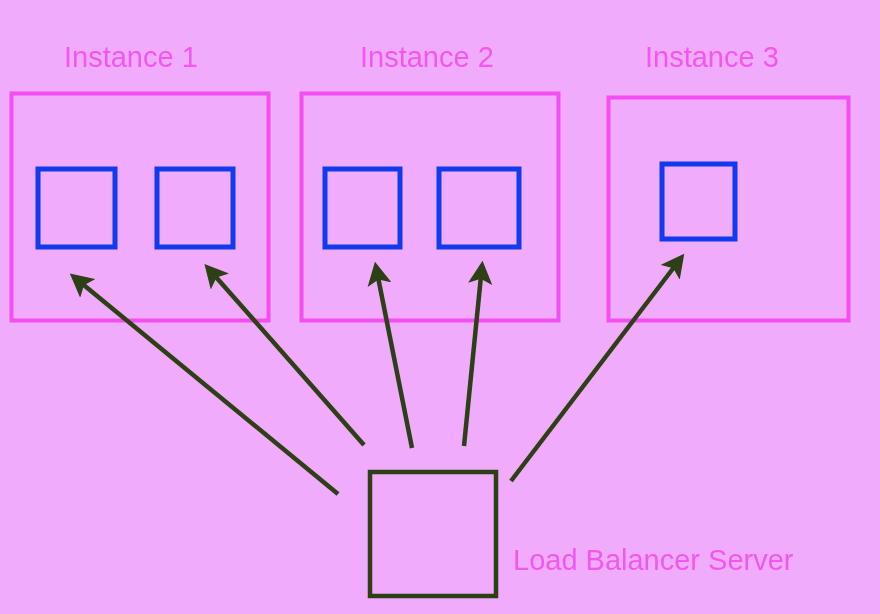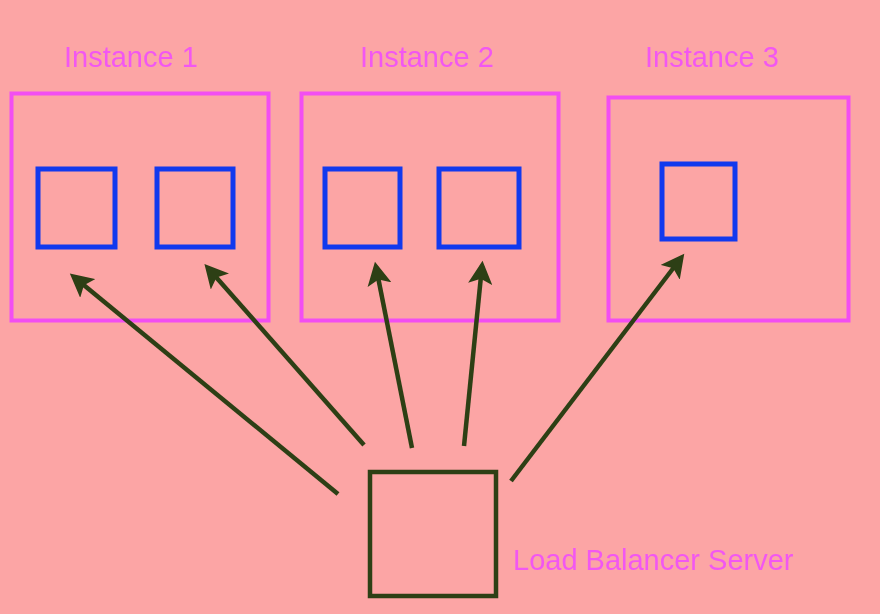--- a/index.html
+++ b/index.html
@@ -31,21 +31,21 @@
   }
   .lb-label {
     font-size: 29px;
     fill: #f257f2;
     font-family: "Liberation Sans", sans-serif;
   }
 </style>
 </head>
 <body style="background: rgb(255, 255, 255);">
 
-<div id="canvas" style="background: #fca5a5; text-decoration: underline;">
+<div id="canvas" style="background: #f0abfc; text-decoration: underline;">
   <svg id="diagram-svg" viewBox="0 0 880 614">
     <defs>
       <marker id="arrowhead" markerWidth="5.4" markerHeight="5.4" refX="4.0" refY="2.7" orient="auto" markerUnits="strokeWidth">
         <path d="M 0 0 L 5.2 2.7 L 0 5.4 L 1.15 2.7 z" fill="#2d3f15"></path>
       </marker>
     </defs>
 
     <g>
       <text class="inst-label" id="lbl-inst-1" x="64" y="67" fill="#f257f2">Instance 1</text>
       <rect id="box-inst-1" x="11.5" y="93.5" width="257" height="227" fill="none" stroke="#f24ef2" stroke-width="4"></rect>

